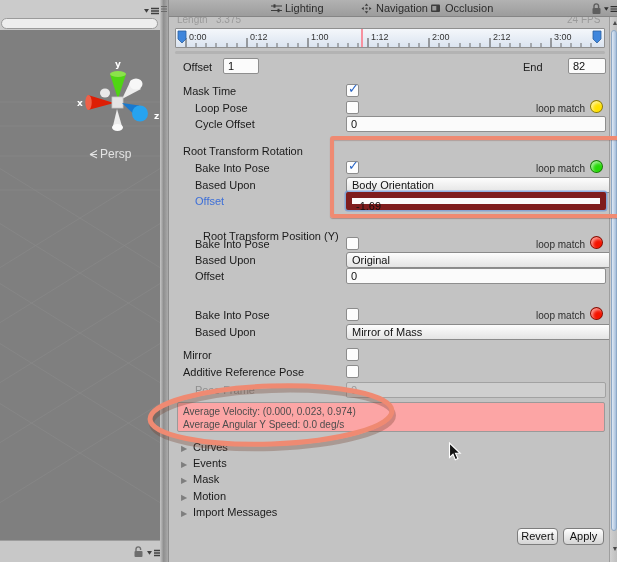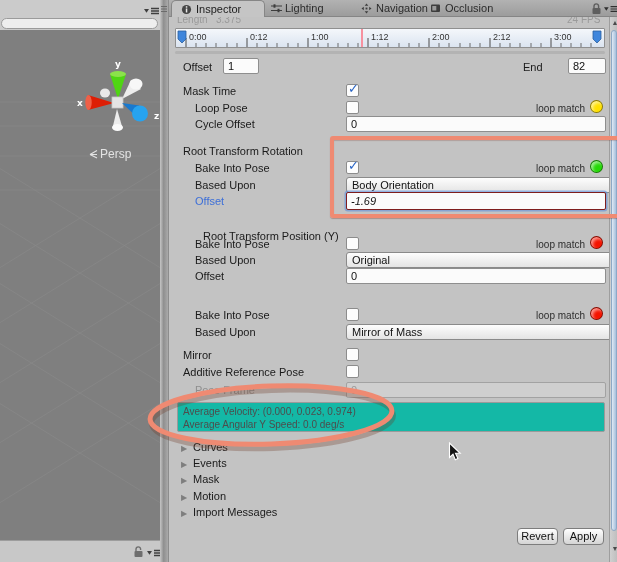--- a/index.html
+++ b/index.html
@@ -33,33 +33,33 @@
   #ruler { position:absolute; left:6px; top:28px; width:430px; height:20px; background:linear-gradient(#f4f7fb,#dbe4f0); border:1px solid #8f8f8f; border-radius:1px; }
   .ruler-tick-label { position:absolute; top:3px; font-size:9px; color:#333; }
   #ruler-track { position:absolute; left:6px; top:51px; width:430px; height:3px; background:#b3b3b3; border-radius:2px; }
 
   
   .lbl { position:absolute; height:13px; line-height:13px; font-size:11px; color:#1a1a1a; white-space:nowrap; }
   .lbl-gray { color:#8f8f8f; }
   .tfield { position:absolute; left:177px; width:260px; height:16px; background:#fbfbfb; border:1px solid #8e8e8e; border-radius:2px; line-height:14px; padding-left:4px; color:#111; }
   .tfield-small { width:36px; left:auto; }
   .tfield-disabled { background:#cfcfcf; color:#9a9a9a; border-color:#a2a2a2; }
-  .tfield-focus { border:1px solid #7f1d1d; box-shadow:0 0 0 1.5px rgba(92,143,222,.6);font-style:italic; }
+  .tfield-focus { border:6px solid #7f1d1d; box-shadow:0 0 0 1.5px rgba(92,143,222,.6); }
   .dropdown { position:absolute; left:177px; width:288px; height:16px; background:linear-gradient(#fdfdfd,#e4e4e4); border:1px solid #8a8a8a; border-radius:3px; line-height:14px; padding-left:5px; color:#111; }
   .dd-arrows { position:absolute; right:5px; top:2.5px; font-size:5px; line-height:5px; color:#333; white-space:pre; }
   .dd-arrows::before { content:"▲\a▼"; }
   .checkbox { position:absolute; left:177px; width:13px; height:13px; background:#fdfdfd; border:1px solid #8c8c8c; border-radius:2px; }
   .check-glyph { position:absolute; left:1px; top:-4px; color:#2763c4; font-size:13px; font-weight:bold; }
   .loop-match { position:absolute; left:330px; width:86px; text-align:right; height:13px; line-height:13px; font-size:10px; color:#2e2e2e; }
   .indicator { position:absolute; left:421px; width:13px; height:13px; border-radius:50%; border:1px solid rgba(0,0,0,.45); box-shadow:inset 2px 2px 3px rgba(255,255,255,.55); }
 
   .foldout-arrow { position:absolute; font-size:8px; color:#7e7e7e; height:12px; line-height:12px; }
   .foldout-arrow::before { content:"▶"; }
 
-  #info-box { position:absolute; left:8px; top:402px; width:428px; height:30px; border:1px solid #9a9a9a; background:#14b8a6; border-radius:2px; padding:2px 5px; font-size:10px; color:#4d4d4d; line-height:13px; }
+  #info-box { position:absolute; left:8px; top:402px; width:428px; height:30px; border:1px solid #9a9a9a; background:#fca5a5; border-radius:2px; padding:2px 5px; font-size:10px; color:#4d4d4d; line-height:13px; }
 
   .btn { position:absolute; top:528px; width:41px; height:17px; background:linear-gradient(#ffffff,#d4d4d4); border:1px solid #7d7d7d; border-radius:4px; text-align:center; line-height:15px; font-size:11px; color:#111; }
 
   
   #annot-rect { position:absolute; left:161px; top:136px; width:450px; height:82px; border:4px solid #ef8a72; border-radius:3px; box-shadow:0 1px 1px rgba(120,50,35,.35), inset 0 1px 1px rgba(120,50,35,.25); z-index:5; pointer-events:none; }
 
   
   #vscroll { position:absolute; left:440px; top:17px; width:9px; height:545px; background:linear-gradient(90deg,#d0d0d0,#bcbcbc); border-left:1px solid #9e9e9e; }
   #vscroll .arrow { position:absolute; left:1px; width:8px; font-size:7px; color:#4a4a4a; text-align:center; }
   #vthumb { position:absolute; left:1px; top:13px; width:6px; height:501px; border-radius:3px; background:linear-gradient(90deg,#e0e9f4,#a6bfdc); border:1px solid #8da8c6; }
@@ -136,28 +136,20 @@
 
   <div id="strip">
     <svg style="left:0;top:5px;" width="8" height="8" viewBox="0 0 8 8">
       <path d="M1 1.5H7 M1 4H7 M1 6.5H7" stroke="#6b6b6b" stroke-width="1"></path>
     </svg>
   </div>
 
   <div id="inspector">
 
     <div id="tab-bar">
-      <div class="tab-active">
-        <svg class="tab-icon" style="left:9px;" width="11" height="11" viewBox="0 0 11 11">
-          <circle cx="5.5" cy="5.5" r="4.6" fill="#454545"></circle>
-          <rect x="4.8" y="2.2" width="1.5" height="1.5" fill="#e8e8e8"></rect>
-          <rect x="4.8" y="4.5" width="1.5" height="4" fill="#e8e8e8"></rect>
-        </svg>
-        <span class="tab-label" style="left:24px;">Inspector</span>
-      </div>
 
       <svg class="tab-icon" style="left:102px;" width="11" height="11" viewBox="0 0 11 11">
         <path d="M0 3H11 M0 7.5H11" stroke="#3d3d3d" stroke-width="1.2"></path>
         <rect x="2.5" y="1.3" width="2" height="3.4" fill="#3d3d3d"></rect>
         <rect x="6.5" y="5.8" width="2" height="3.4" fill="#3d3d3d"></rect>
       </svg>
       <span class="tab-label tab-inactive-label" style="left:116px;">Lighting</span>
 
       <svg class="tab-icon" style="left:192px;" width="11" height="11" viewBox="0 0 11 11">
         <path d="M5.5 0.5 L7.3 2.8 H3.7 Z M5.5 10.5 L3.7 8.2 H7.3 Z M0.5 5.5 L2.8 3.7 V7.3 Z M10.5 5.5 L8.2 7.3 V3.7 Z" fill="#3d3d3d"></path>

